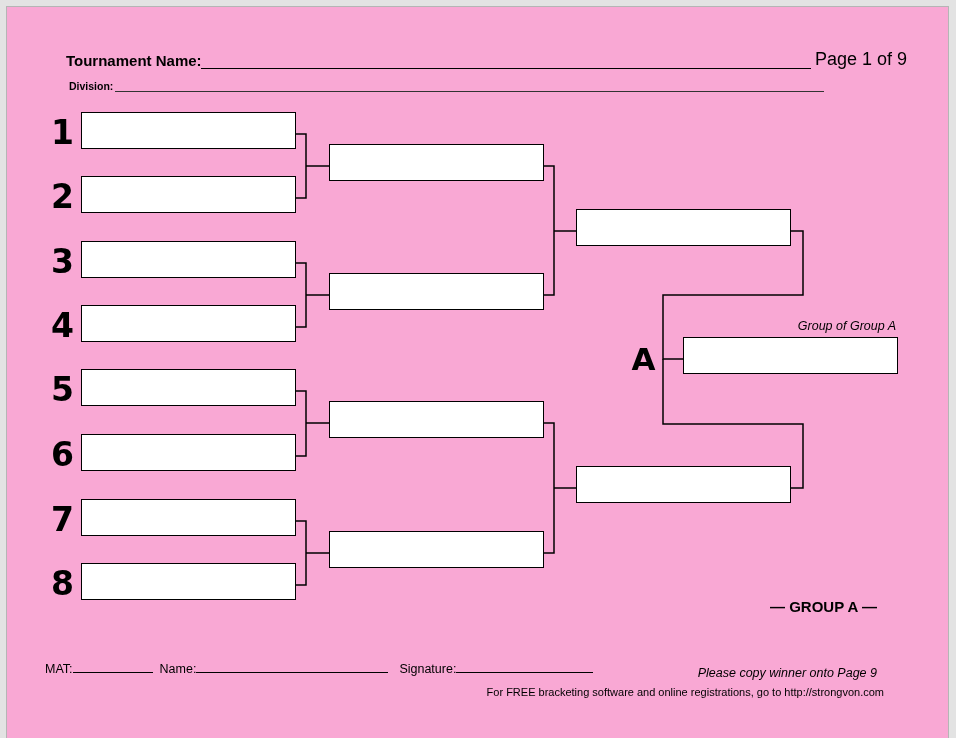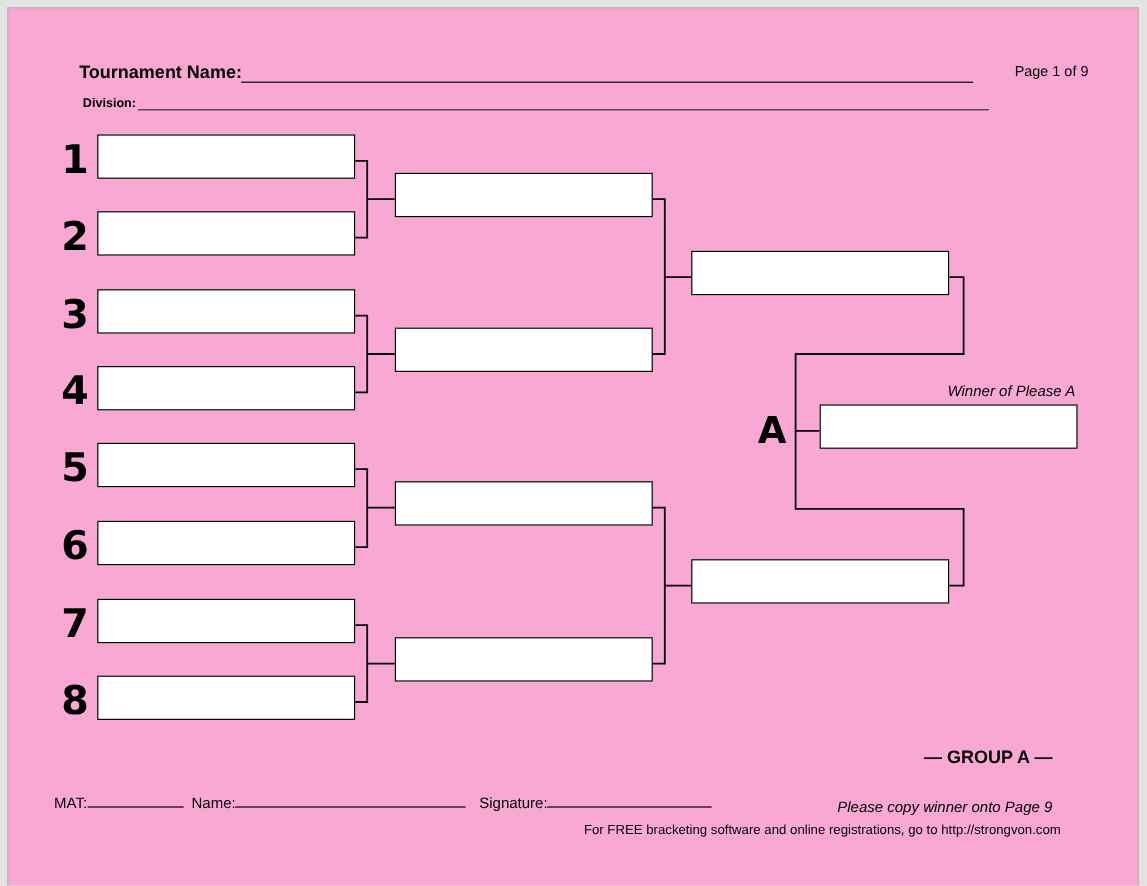--- a/index.html
+++ b/index.html
@@ -9,21 +9,21 @@
     overflow:hidden;
   }
   .sheet{
     position:absolute;left:6px;top:6px;width:943px;height:734px;
     background:#f9a8d4;border:1px solid #b5b5b5;box-sizing:border-box;
   }
   .abs{position:absolute;}
   
   .t-title{left:59px;top:45px;font-size:15px;font-weight:bold;line-height:17px;}
   .t-line{left:194px;top:47px;width:610px;height:14px;border-bottom:1.5px solid #000;}
-  .pageno{right:41px;top:45px;font-size:12px;line-height:14px;}
+  .pageno{right:41px;top:45px;font-size:18px;line-height:14px;}
   .div-label{left:62px;top:73px;font-size:10.5px;line-height:13px;font-weight:bold;}
   .div-line{left:108px;top:72px;width:709px;height:12px;border-bottom:1px solid #333;}
   .copyright{right:56px;top:127px;font-size:13px;font-style:italic;line-height:15px;}
   
   .connectors{position:absolute;left:0;top:0;}
   .slot{
     position:absolute;width:215px;height:37px;border:1.5px solid #000;
     background:#fff;box-sizing:border-box;font-size:12px;line-height:34px;
     padding-left:6px;
   }
@@ -32,21 +32,21 @@
     text-align:right;font-family:"DejaVu Sans",sans-serif;
     font-weight:bold;font-size:33px;
   }
   .group-letter{
     left:609px;top:332px;width:55px;height:40px;line-height:40px;
     text-align:center;font-family:"DejaVu Sans",sans-serif;
     font-weight:bold;font-size:31px;
   }
   .winner-label{right:52px;top:312px;font-size:12.5px;font-style:italic;line-height:15px;}
   
-  .group-heading{right:71px;top:616px;font-size:15px;font-weight:bold;line-height:17px;}
+  .group-heading{right:71px;top:591px;font-size:15px;font-weight:bold;line-height:17px;}
   .copy-note{right:71px;top:611px;font-size:12.5px;font-style:italic;line-height:15px;margin-top:48px;}
   .mat-row{left:38px;top:652px;font-size:12.5px;line-height:16px;white-space:nowrap;}
   .fill{display:inline-block;border-bottom:1.2px solid #000;height:13px;vertical-align:baseline;}
   .fill.mat{width:80px;margin-right:7px;}
   .fill.name{width:192px;margin-right:11px;}
   .fill.sig{width:137px;}
   .footer-note{right:64px;top:679px;font-size:11px;line-height:13px;}
 </style>
 </head>
 <body>
@@ -90,21 +90,21 @@
     <div class="slot" style="left:74px;top:556px"></div>
 
     <div class="slot" style="left:322px;top:137px"></div>
     <div class="slot" style="left:322px;top:266px"></div>
     <div class="slot" style="left:322px;top:394px"></div>
     <div class="slot" style="left:322px;top:524px"></div>
 
     <div class="slot" style="left:569px;top:202px"></div>
     <div class="slot" style="left:569px;top:459px"></div>
 
-    <div class="abs winner-label">Winner of Please A</div>
+    <div class="abs winner-label">Group of Group A</div>
     <div class="abs group-letter">A</div>
     <div class="slot" style="left:676px;top:330px"></div>
 
     <div class="abs group-heading">— GROUP A —</div>
     <div class="abs copy-note">Please copy winner onto Page 9</div>
 
     <div class="abs mat-row"><span>MAT:</span><span class="fill mat"></span><span>Name:</span><span class="fill name"></span><span>Signature:</span><span class="fill sig"></span></div>
 
     <div class="abs footer-note">For FREE bracketing software and online registrations, go to http://strongvon.com</div>
 

